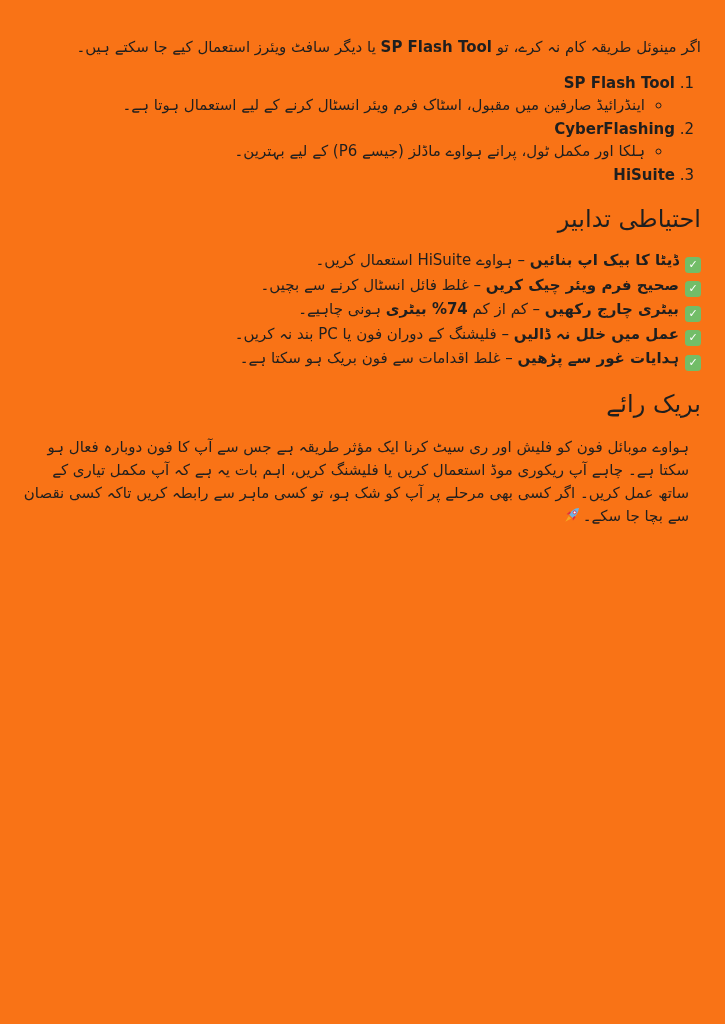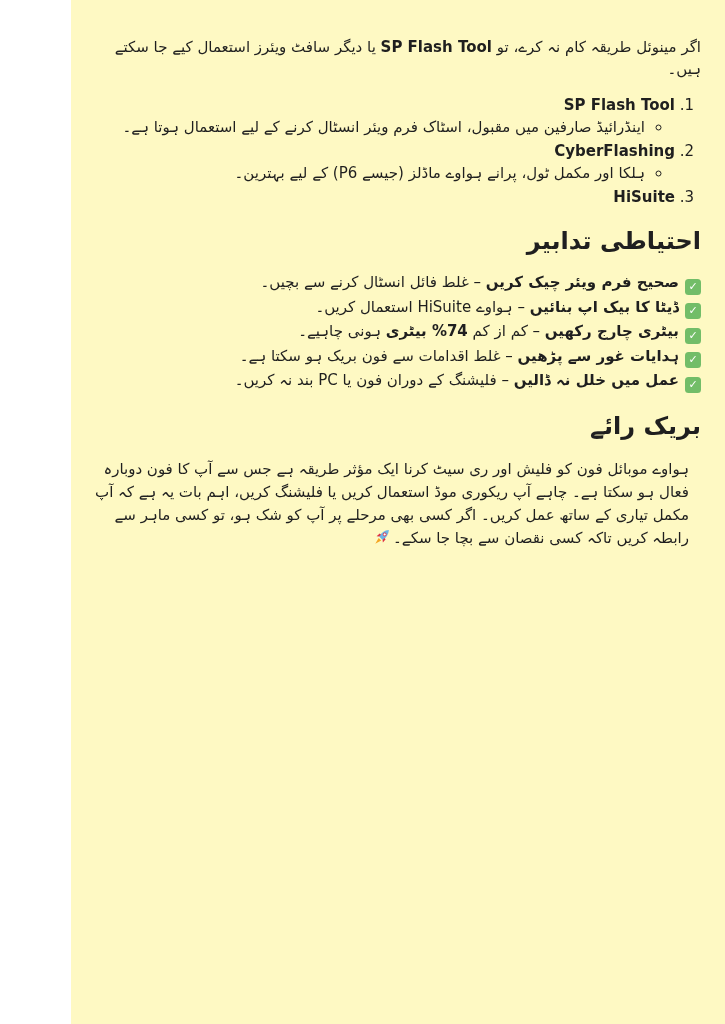--- a/index.html
+++ b/index.html
@@ -10,24 +10,24 @@
   body {
     width: 725px;
     height: 1024px;
     overflow: hidden;
     direction: rtl;
     font-family: "DejaVu Sans", "Liberation Sans", sans-serif;
     color: #1f1f1f;
   }
   .page {
     box-sizing: border-box;
-    width: 654px;
+    width: 725px;
     height: 1024px;
     padding: 36px 24px 0 22px;
-    background: #fef9c3;
+    background: #f97316;
     font-size: 15px;
     text-align: right;
   }
   .intro {
     margin: 0 0 15px 0;
     line-height: 22px;
   }
   ol.tools {
     margin: 0;
     padding: 0 26px 0 0;
@@ -36,21 +36,21 @@
   ol.tools > li {
     margin: 0 0 2px 0;
   }
   ol.tools ul.tool-sub {
     list-style-type: circle;
     margin: 1px 0 3px 0;
     padding: 0 30px 0 0;
   }
   h2.section-heading {
     font-size: 24px;
-    font-weight: 700;
+    font-weight: 400;
     line-height: 28px;
     margin: 19px 0 15px 0;
   }
   .checklist {
     margin: 0;
   }
   .checklist p.check-line {
     margin: 0;
     line-height: 24.5px;
   }
@@ -105,33 +105,33 @@
     </li>
     <li>
       <strong class="tool-name">HiSuite</strong>
     </li>
   </ol>
 
   <h2 class="section-heading">احتیاطی تدابیر</h2>
 
   <div class="checklist">
     <p class="check-line">
-      <span class="check-icon">✓</span><strong>صحیح فرم ویئر چیک کریں</strong><span></span><strong></strong><span> – غلط فائل انسٹال کرنے سے بچیں۔</span>
+      <span class="check-icon">✓</span><strong>ڈیٹا کا بیک اپ بنائیں</strong><span></span><strong></strong><span> – ہواوے HiSuite استعمال کریں۔</span>
     </p>
     <p class="check-line">
-      <span class="check-icon">✓</span><strong>ڈیٹا کا بیک اپ بنائیں</strong><span></span><strong></strong><span> – ہواوے HiSuite استعمال کریں۔</span>
+      <span class="check-icon">✓</span><strong>صحیح فرم ویئر چیک کریں</strong><span></span><strong></strong><span> – غلط فائل انسٹال کرنے سے بچیں۔</span>
     </p>
     <p class="check-line">
       <span class="check-icon">✓</span><strong>بیٹری چارج رکھیں</strong><span> – کم از کم </span><strong>74% بیٹری</strong><span> ہونی چاہیے۔</span>
     </p>
     <p class="check-line">
-      <span class="check-icon">✓</span><strong>ہدایات غور سے پڑھیں</strong><span></span><strong></strong><span> – غلط اقدامات سے فون بریک ہو سکتا ہے۔</span>
+      <span class="check-icon">✓</span><strong>عمل میں خلل نہ ڈالیں</strong><span></span><strong></strong><span> – فلیشنگ کے دوران فون یا PC بند نہ کریں۔</span>
     </p>
     <p class="check-line">
-      <span class="check-icon">✓</span><strong>عمل میں خلل نہ ڈالیں</strong><span></span><strong></strong><span> – فلیشنگ کے دوران فون یا PC بند نہ کریں۔</span>
+      <span class="check-icon">✓</span><strong>ہدایات غور سے پڑھیں</strong><span></span><strong></strong><span> – غلط اقدامات سے فون بریک ہو سکتا ہے۔</span>
     </p>
   </div>
 
   <h2 class="section-heading">بریک رائے</h2>
 
   <p class="final-paragraph">
     <span>ہواوے موبائل فون کو فلیش اور ری سیٹ کرنا ایک مؤثر طریقہ ہے جس سے آپ کا فون دوبارہ فعال ہو سکتا ہے۔ چاہے آپ ریکوری موڈ استعمال کریں یا فلیشنگ کریں، اہم بات یہ ہے کہ آپ مکمل تیاری کے ساتھ عمل کریں۔ اگر کسی بھی مرحلے پر آپ کو شک ہو، تو کسی ماہر سے رابطہ کریں تاکہ کسی نقصان سے بچا جا سکے۔</span><svg class="rocket-icon" viewBox="0 0 16 16" xmlns="http://www.w3.org/2000/svg" aria-hidden="true">
       <path d="M1.3 14.7 L4.7 8.9 L7.2 11.4 Z" fill="#f5a623"></path>
       <path d="M14.9 1.1 C10.5 1.4 7.1 3.8 5.1 7.5 L8.6 11 C12.3 9 14.6 5.5 14.9 1.1 Z" fill="#6bb3e6"></path>
       <path d="M5.1 7.5 L2.6 7.2 L5.7 4.5 L7 5.8 Z" fill="#dd2e44"></path>

